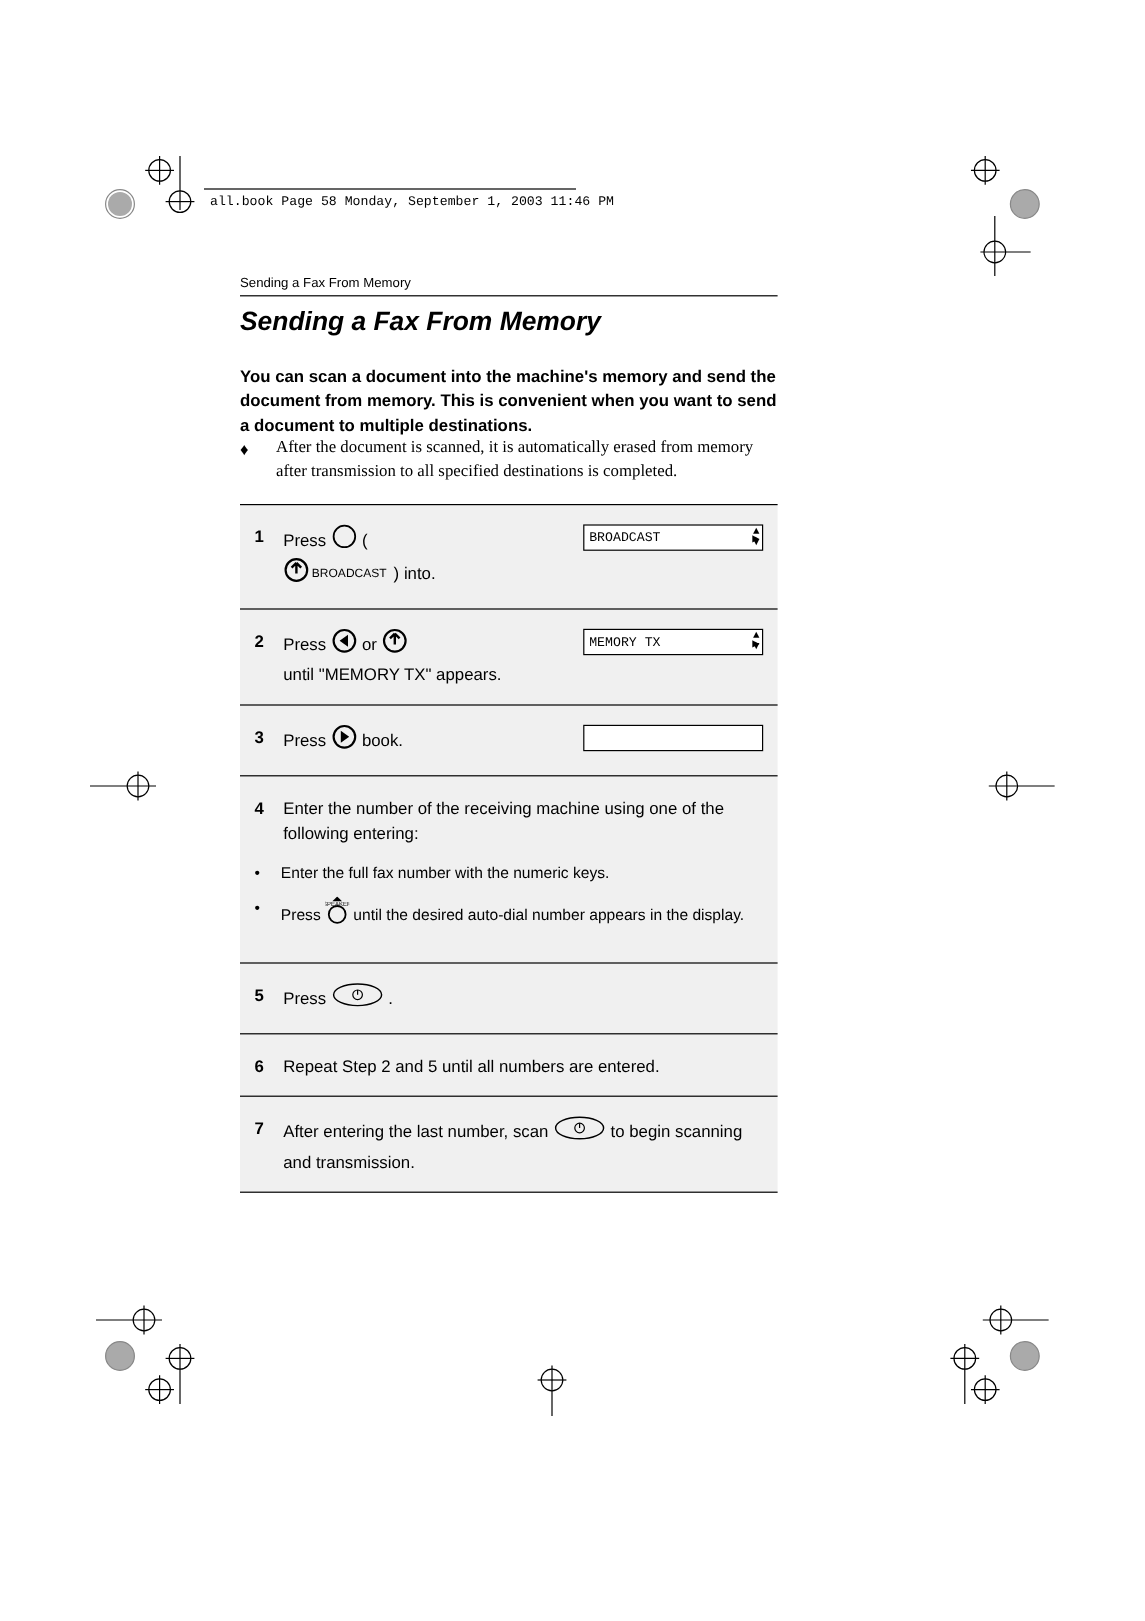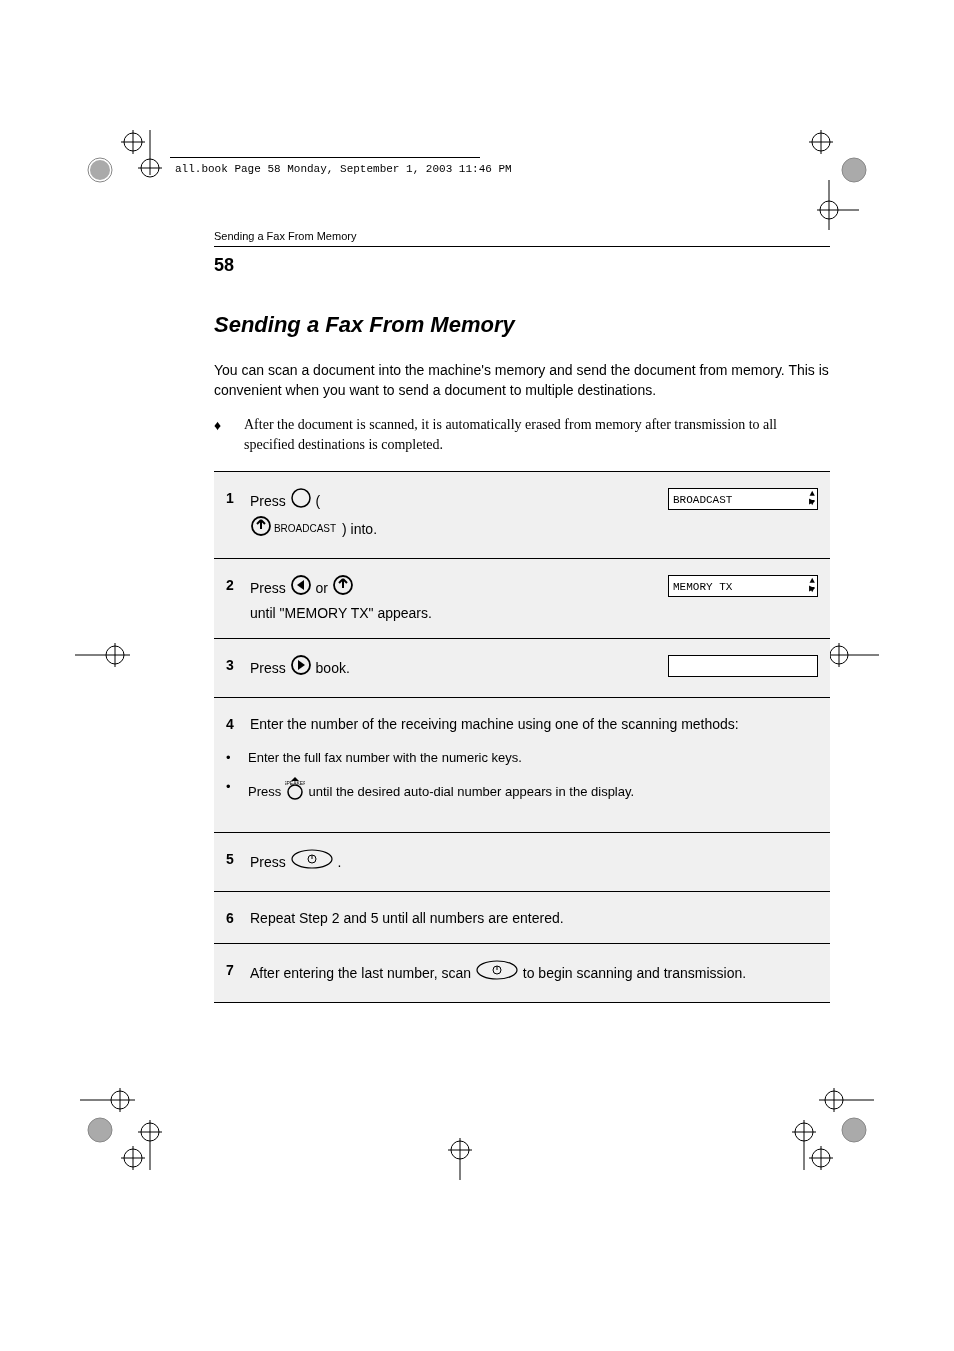--- a/index.html
+++ b/index.html
@@ -5,23 +5,23 @@
   * { box-sizing: border-box; margin: 0; padding: 0; }
   body {
     width: 954px;
     height: 1351px;
     background: #fff;
     position: relative;
     font-family: Arial, Helvetica, sans-serif;
   }
   .page-area {
     position: absolute;
-    left: 214px;
+    left: 200px;
     top: 230px;
-    width: 616px;
+    width: 448px;
   }
   .section-header {
     border-bottom: 1px solid #000;
     padding-bottom: 4px;
     margin-bottom: 8px;
     font-size: 11px;
   }
   .page-num-top {
     font-size: 18px;
     font-weight: bold;
@@ -29,21 +29,21 @@
   }
   .heading {
     font-size: 22px;
     font-style: italic;
     font-weight: bold;
     margin-bottom: 22px;
   }
   .intro {
     font-size: 14px;
     line-height: 1.45;
-    margin-bottom: 14px;
+    font-weight: bold;
   }
   .bullet-row {
     display: flex;
     font-size: 14px;
     line-height: 1.45;
     margin-bottom: 16px;
   }
   .bullet-row .b { width: 30px; }
   .bullet-row .t { flex: 1; font-family: Liberation Serif, serif; }
   .steps {
@@ -240,21 +240,20 @@
   </svg>
 </div>
 
 <div class="print-header">
   <div class="line"></div>
   <span>all.book  Page 58  Monday, September 1, 2003  11:46 PM</span>
 </div>
 
 <div class="page-area">
   <div class="section-header">Sending a Fax From Memory</div>
-  <div class="page-num-top">58</div>
   <div class="heading">Sending a Fax From Memory</div>
   <div class="intro">You can scan a document into the machine's memory and send the document from memory. This is convenient when you want to send a document to multiple destinations.</div>
   <div class="bullet-row">
     <div class="b">♦</div>
     <div class="t">After the document is scanned, it is automatically erased from memory after transmission to all specified destinations is completed.</div>
   </div>
 
   <div class="steps">
 
     <div class="step">
@@ -328,21 +327,21 @@
           </span>
           <span> book.</span>
         </div>
       </div>
       <div class="lcd"></div>
     </div>
 
     <div class="step">
       <div class="step-content">
         <div class="step-num">4</div>
-        <div class="step-text no-lcd">Enter the number of the receiving machine using one of the scanning methods:</div>
+        <div class="step-text no-lcd">Enter the number of the receiving machine using one of the following entering:</div>
       </div>
     </div>
 
     <div class="sub-bullets" style="border-top:none; padding-top:0;">
       <div class="sb">
         <div class="dot">•</div>
         <div class="txt">Enter the full fax number with the numeric keys.</div>
       </div>
       <div class="sb">
         <div class="dot">•</div>

